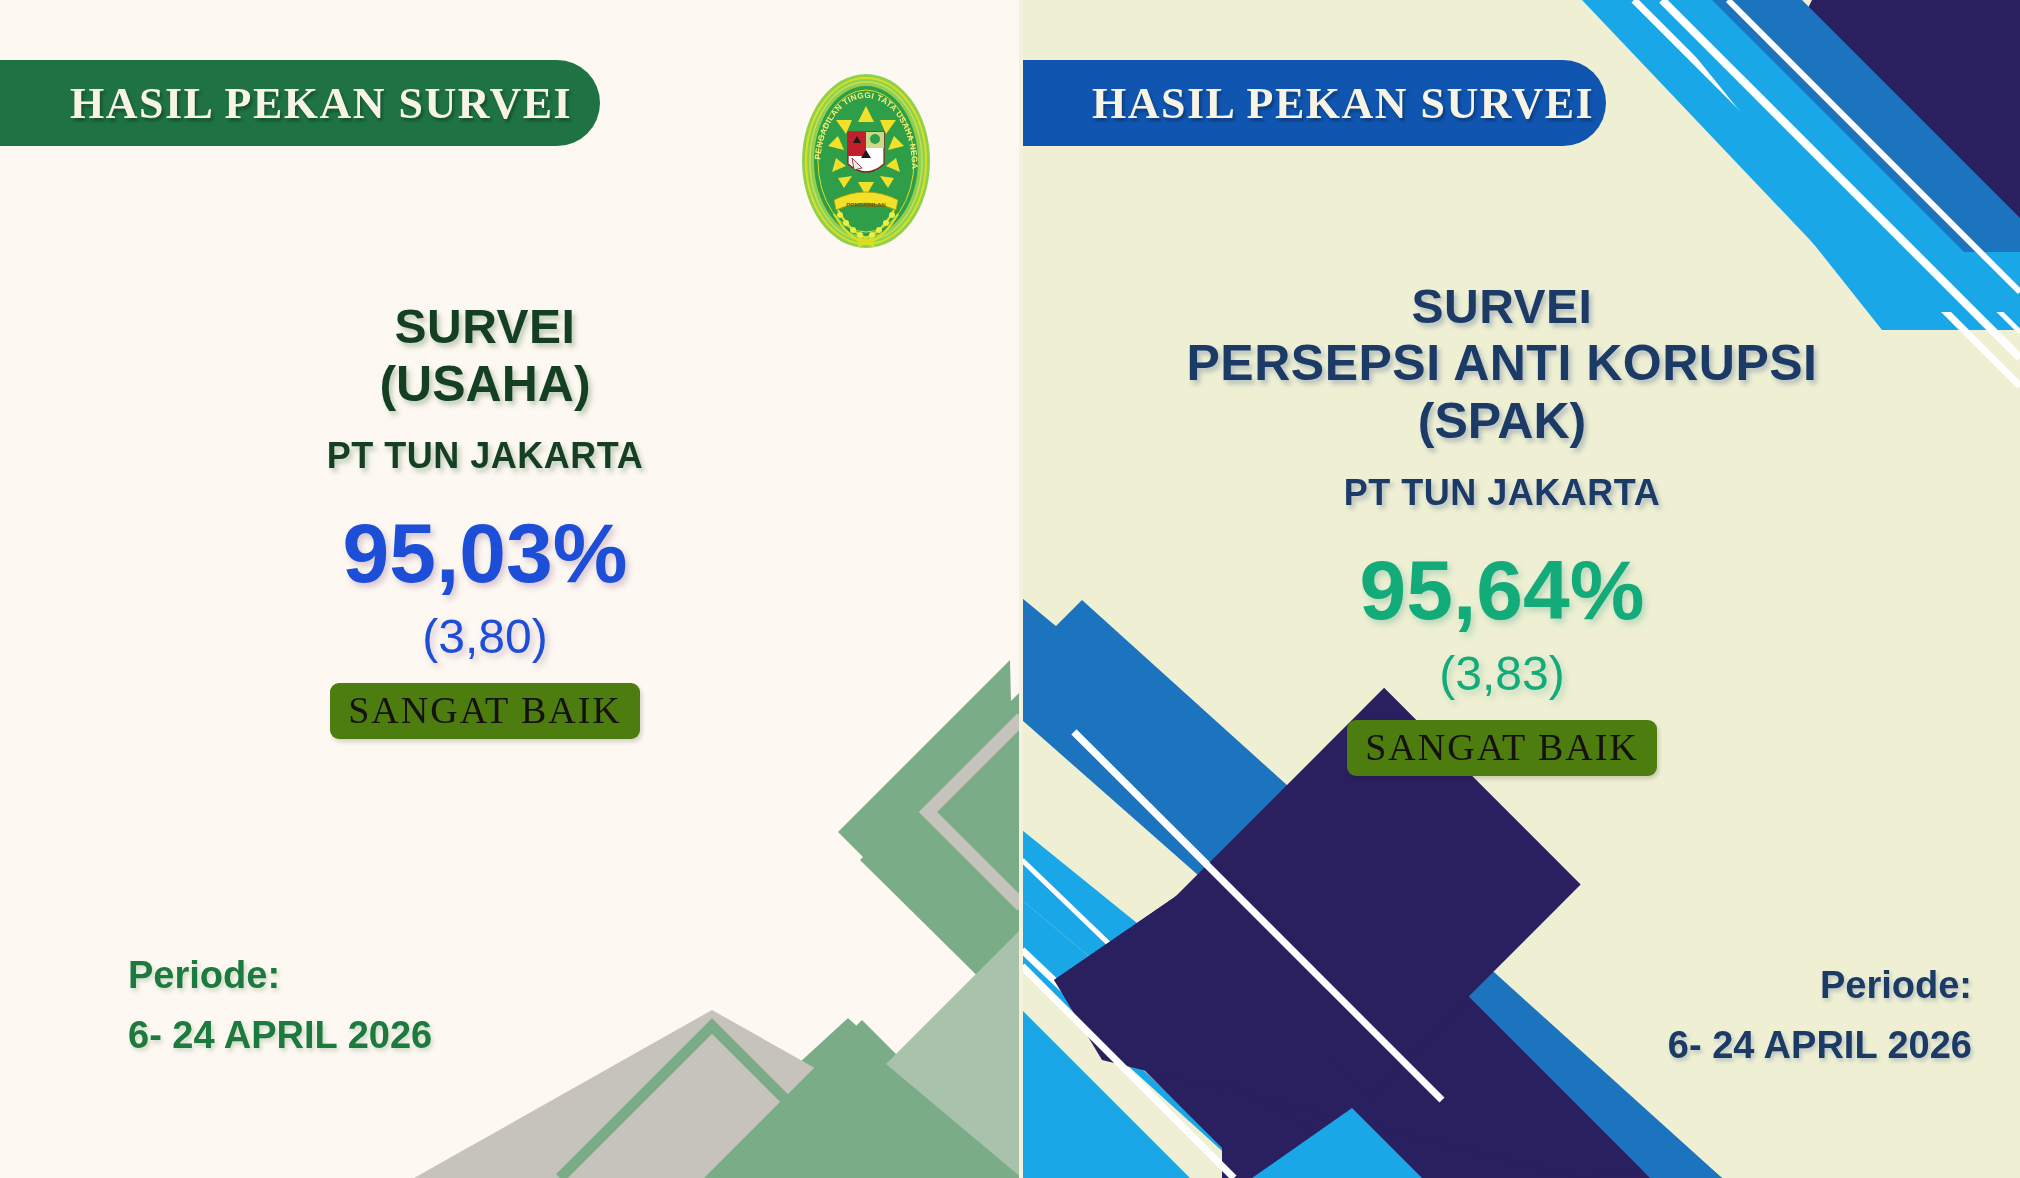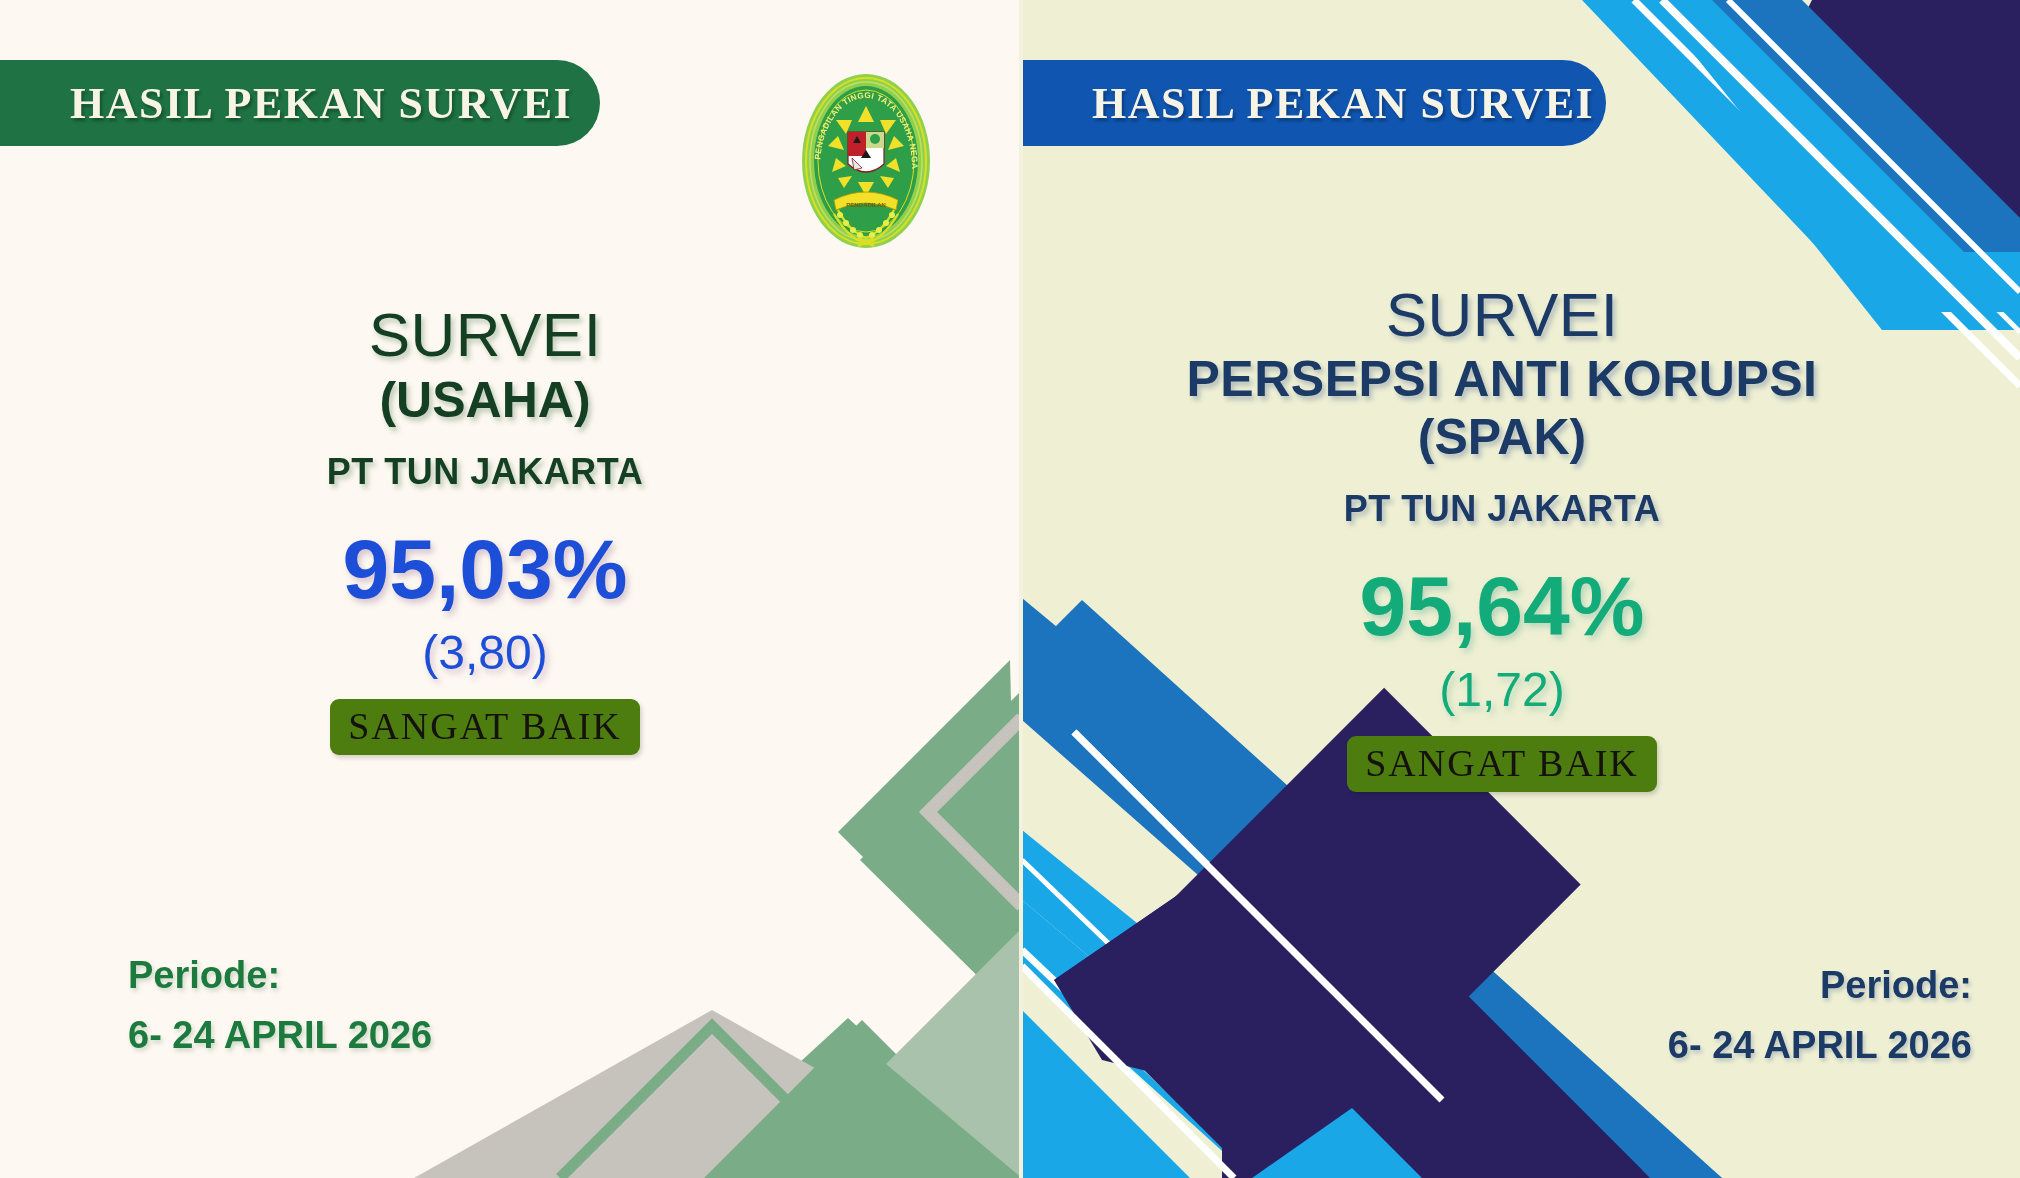--- a/index.html
+++ b/index.html
@@ -89,22 +89,22 @@
     text-align: center;
   }
   #content-right {
     top: 280px;
     left: 40px;
     width: 880px;
     text-align: center;
   }
 
   .survei-line {
-    font-weight: normal;
-    font-size: 62px;
+    font-weight: bold;
+    font-size: 48px;
     letter-spacing: 0.5px;
     line-height: 1.14;
     margin: 0;
   }
   .survei-sub {
     font-weight: bold;
     font-size: 50px;
     letter-spacing: 0.5px;
     line-height: 1.14;
     margin: 0;
@@ -356,21 +356,21 @@
     <div class="pill" id="pill-right">
       <span class="pill-text">HASIL PEKAN SURVEI</span>
     </div>
 
     <div class="content" id="content-right">
       <p class="survei-line sh-navy">SURVEI</p>
       <p class="survei-sub sh-navy">PERSEPSI ANTI KORUPSI</p>
       <p class="acronym sh-navy">(SPAK)</p>
       <p class="court sh-navy">PT TUN JAKARTA</p>
       <p class="percent sh-teal">95,64%</p>
-      <p class="score sh-teal">(1,72)</p>
+      <p class="score sh-teal">(3,83)</p>
       <div class="badge-row">
         <span class="badge">SANGAT BAIK</span>
       </div>
     </div>
 
     <div class="periode" id="periode-right">
       <div>Periode:</div>
       <div>6- 24 APRIL 2026</div>
     </div>
   </div>

